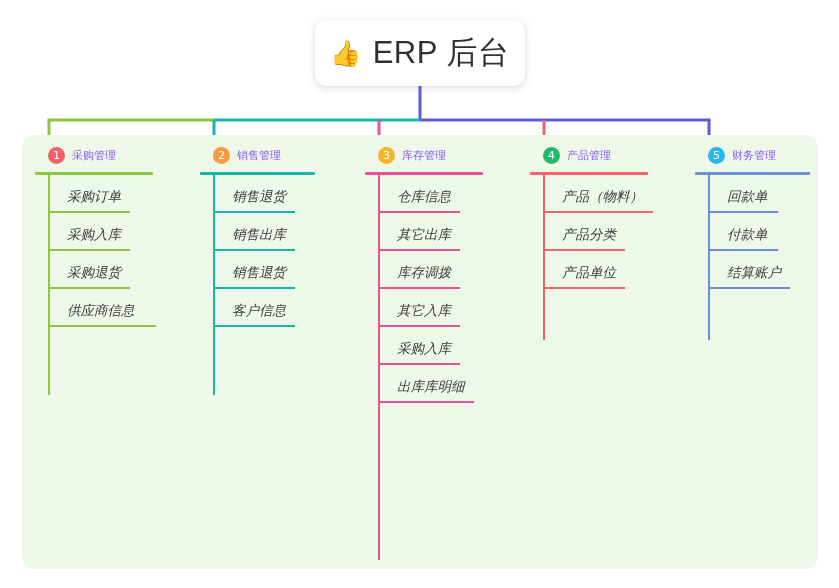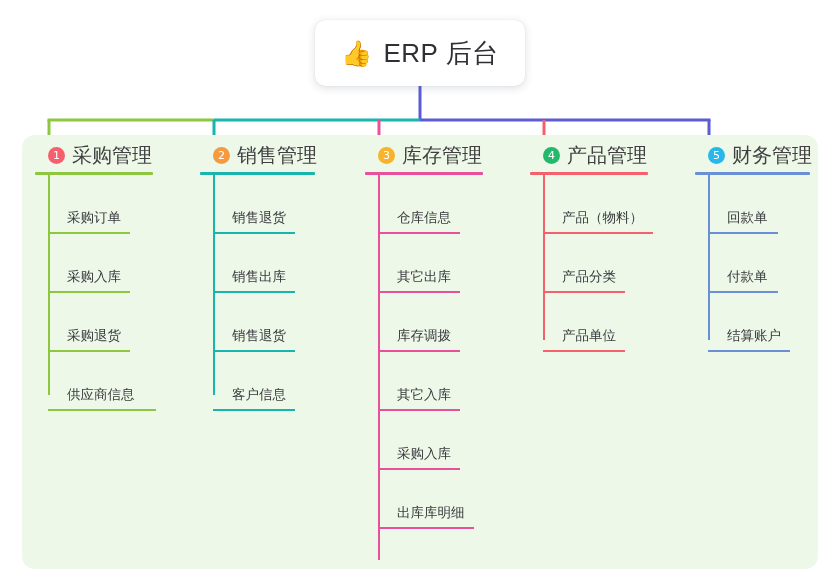--- a/index.html
+++ b/index.html
@@ -34,21 +34,21 @@
     justify-content: center;
     gap: 11px;
     box-sizing: border-box;
   }
   .root-emoji {
     font-size: 25px;
     line-height: 1;
     display: inline-block;
   }
   .root-title {
-    font-size: 26px;
+    font-size: 31px;
     color: #2f3033;
     letter-spacing: 0.5px;
     white-space: nowrap;
   }
 
   
   #wires {
     position: absolute;
     left: 0;
     top: 0;
@@ -85,22 +85,22 @@
     height: 17px;
     border-radius: 50%;
     color: #ffffff;
     font-size: 11px;
     line-height: 17px;
     text-align: center;
     flex: none;
     font-family: "DejaVu Sans", sans-serif;
   }
   .head-label {
-    font-size: 20px;
-    color: #404040;
+    font-size: 11px;
+    color: #8b5cf6;
     white-space: nowrap;
   }
   .head-rule {
     height: 3px;
     margin-top: 5px;
     border-radius: 1px;
   }
 
   
   .items {
@@ -108,21 +108,22 @@
     margin-top: 0;
   }
   .spine {
     position: absolute;
     left: 13px;
     top: 0;
     width: 2px;
   }
   .item {
     position: relative;
-    height: 59px;
+    height: 38px;
+    font-style: italic;
   }
   .item-text {
     position: absolute;
     left: 32px;
     bottom: 7px;
     font-size: 13.5px;
     color: #38393d;
     white-space: nowrap;
   }
   .item-rule {

